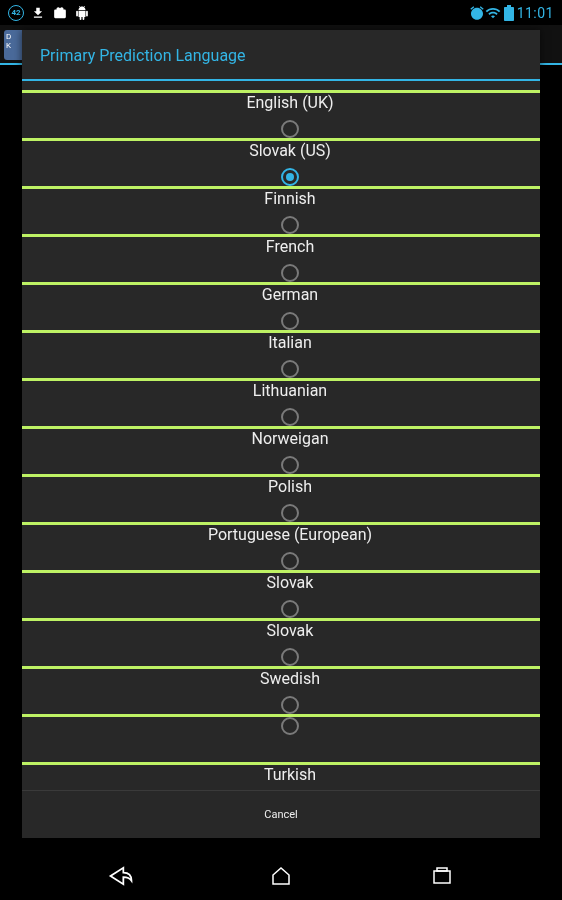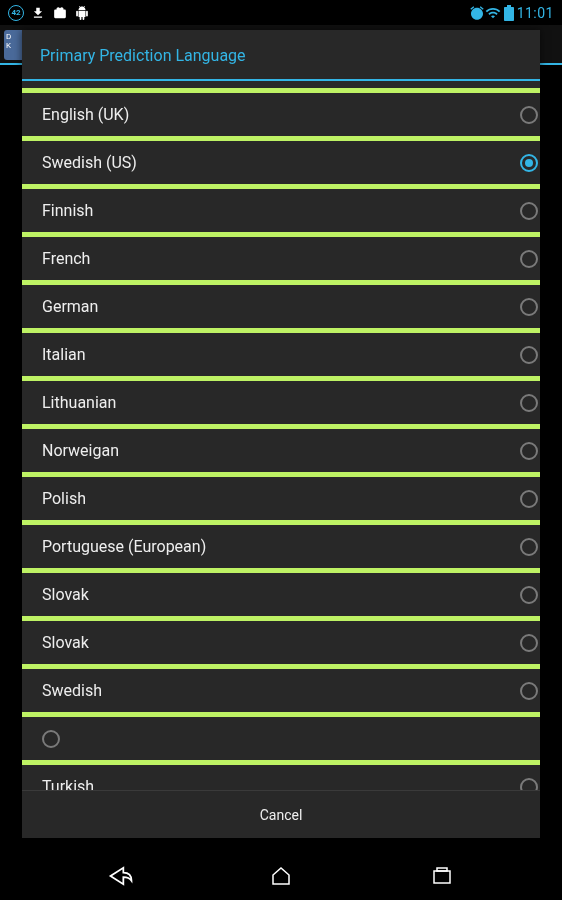--- a/index.html
+++ b/index.html
@@ -94,24 +94,25 @@
       position: absolute;
       top: -36px;
       left: 0;
       right: 0;
     }
     .list-item {
       display: flex;
       align-items: center;
       height: 48px;
       padding: 0 2px 0 20px;
-      border-bottom: 5px solid #bef264;
+      border-bottom: 3px solid #bef264;
       color: #eee;
       font-size: 16px;
       cursor: pointer;
+      flex-direction: column;
     }
     .item-label {
       flex: 1;
     }
     .radio {
       width: 18px;
       height: 18px;
       border: 2px solid #7a7a7a;
       border-radius: 50%;
       position: relative;
@@ -130,21 +131,21 @@
       background: #33b5e5;
       border-radius: 50%;
     }
     .dialog-footer {
       border-top: 1px solid #3a3a3a;
       height: 48px;
       display: flex;
       align-items: center;
       justify-content: center;
       color: #eee;
-      font-size: 14px;
+      font-size: 11px;
       cursor: pointer;
     }
     .nav-bar {
       position: absolute;
       bottom: 0;
       left: 0;
       right: 0;
       height: 48px;
       background: #000;
       display: flex;
@@ -220,21 +221,21 @@
 <div class="dialog">
   <div class="dialog-title">Primary Prediction Language</div>
   <div class="dialog-list">
     <div class="list-inner" id="list-inner">
         <div class="list-item"></div>
         <div class="list-item">
           <span class="item-label">English (UK)</span>
           <span class="radio"></span>
         </div>
         <div class="list-item">
-          <span class="item-label">Swedish (US)</span>
+          <span class="item-label">Slovak (US)</span>
           <span class="radio selected"></span>
         </div>
         <div class="list-item">
           <span class="item-label">Finnish</span>
           <span class="radio"></span>
         </div>
         <div class="list-item">
           <span class="item-label">French</span>
           <span class="radio"></span>
         </div>

